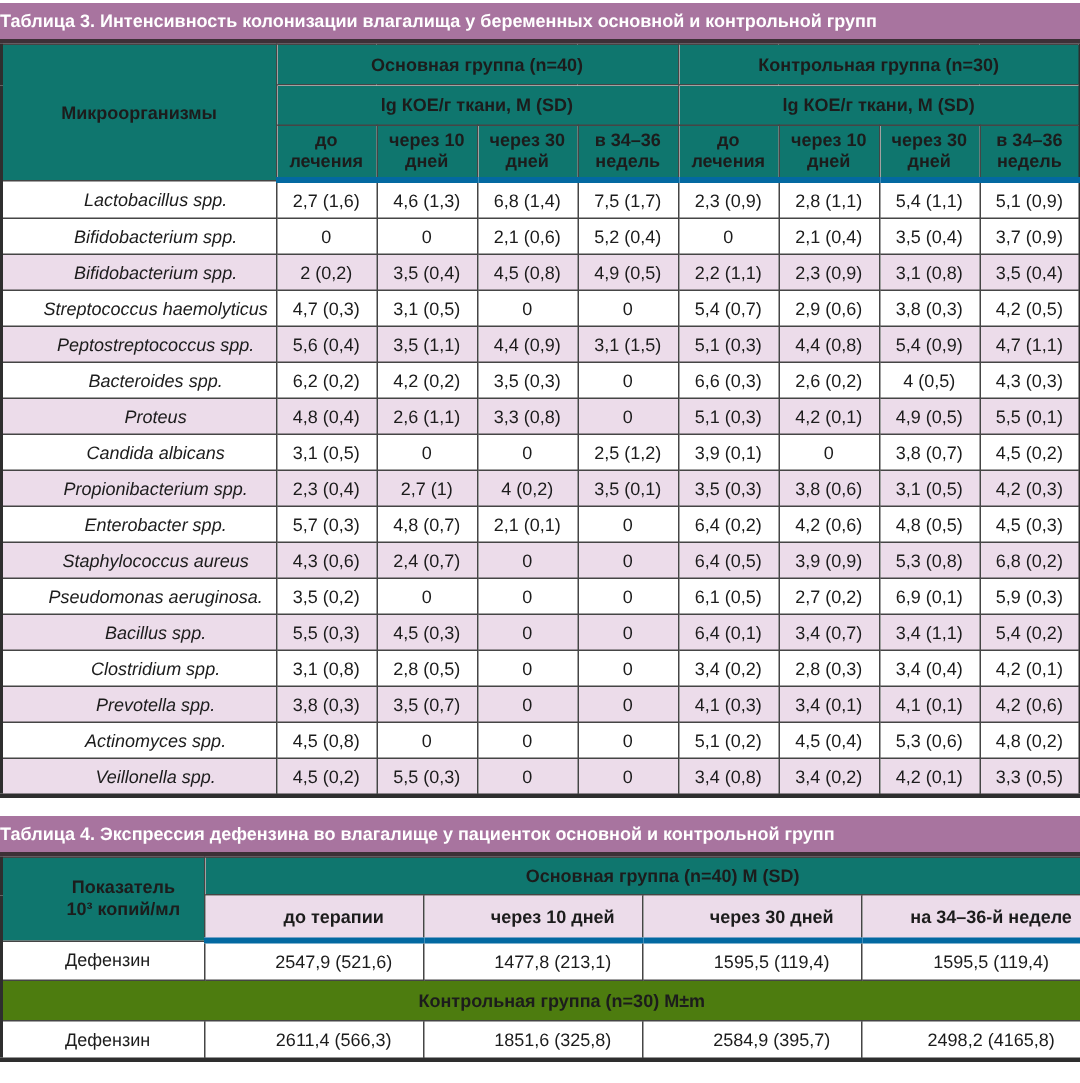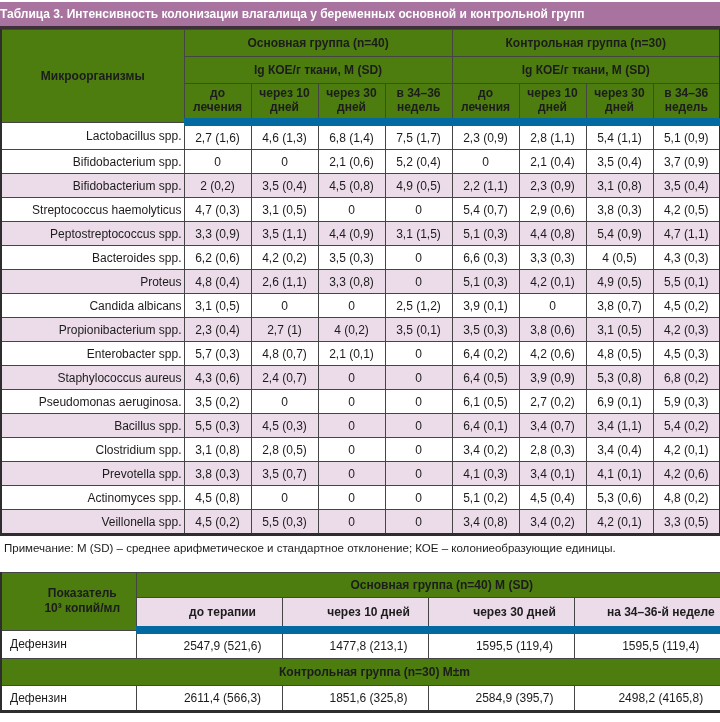--- a/index.html
+++ b/index.html
@@ -6,41 +6,41 @@
   body{width:720px;font-family:"Liberation Sans","DejaVu Sans",sans-serif;color:#1c1c1c;-webkit-font-smoothing:antialiased;}
   .page{width:720px;}
 
   .titlebar{
     background:#a8749f;color:#ffffff;font-weight:bold;font-size:12px;
     text-align:left;height:24px;line-height:24px;
     border-bottom:3px solid #3d3037;margin-top:2px;
   }
   table{width:720px;border-collapse:collapse;table-layout:fixed;font-size:12px;}
   td,th{border:1px solid #454545;padding:1px 2px;text-align:center;vertical-align:middle;overflow:hidden;}
-  th{font-weight:bold;background:#4d7c0f;}
+  th{font-weight:bold;background:#0f766e;}
   table{border-left:2px solid #2e2e2e;border-right:2px solid #2e2e2e;border-bottom:3px solid #2e2e2e;}
-  thead tr:last-child th{border-bottom:8px solid #0369a1;}
+  thead tr:last-child th{border-bottom:4px solid #0369a1;}
 
   
   .t3 thead tr.group-row th{height:24px;}
   .t3 thead tr.unit-row th{height:24px;}
   .t3 thead tr.subcol-row th{height:30px;line-height:1.15;padding:2px 6px;}
   .t3 tbody td{height:21px;}
-  .t3 td.org{text-align:right;padding-left:24px;}
+  .t3 td.org{font-style:italic;text-align:center;padding-left:24px;}
   .t3 th.org-h{font-style:normal;}
   tr.shaded td{background:#ecdcea;}
 
   .footnote{font-size:11.5px;padding:6px 4px 8px 4px;color:#1c1c1c;}
 
   
   .t4 th, .t4 td{height:22px;padding-left:29px;}
   .t4 th.indicator{line-height:1.25;}
   .t4 th.pinkhead{background:#ecdcea;height:26px;margin-top:10px;}
   .t4 td.band{background:#4d7c0f;font-weight:bold;height:24px;}
-  .t4 td.rowname{text-align:left;padding-left:8px;}
+  .t4 td.rowname{text-align:center;padding-left:8px;}
   .gap{height:10px;}
 </style>
 </head>
 <body>
 
 <div class="page">
 
   <section>
     <div class="titlebar">Таблица 3. Интенсивность колонизации влагалища у беременных основной и контрольной групп</div>
 
@@ -117,37 +117,37 @@
             <td>3,1 (0,5)</td>
             <td>0</td>
             <td>0</td>
             <td>5,4 (0,7)</td>
             <td>2,9 (0,6)</td>
             <td>3,8 (0,3)</td>
             <td>4,2 (0,5)</td>
           </tr>
           <tr class="shaded">
             <td class="org">Peptostreptococcus spp.</td>
-            <td>3,3 (0,9)</td>
+            <td>5,6 (0,4)</td>
             <td>3,5 (1,1)</td>
             <td>4,4 (0,9)</td>
             <td>3,1 (1,5)</td>
             <td>5,1 (0,3)</td>
             <td>4,4 (0,8)</td>
             <td>5,4 (0,9)</td>
             <td>4,7 (1,1)</td>
           </tr>
           <tr>
             <td class="org">Bacteroides spp.</td>
-            <td>6,2 (0,6)</td>
+            <td>6,2 (0,2)</td>
             <td>4,2 (0,2)</td>
             <td>3,5 (0,3)</td>
             <td>0</td>
             <td>6,6 (0,3)</td>
-            <td>3,3 (0,3)</td>
+            <td>2,6 (0,2)</td>
             <td>4 (0,5)</td>
             <td>4,3 (0,3)</td>
           </tr>
           <tr class="shaded">
             <td class="org">Proteus</td>
             <td>4,8 (0,4)</td>
             <td>2,6 (1,1)</td>
             <td>3,3 (0,8)</td>
             <td>0</td>
             <td>5,1 (0,3)</td>
@@ -261,26 +261,26 @@
             <td>0</td>
             <td>0</td>
             <td>3,4 (0,8)</td>
             <td>3,4 (0,2)</td>
             <td>4,2 (0,1)</td>
             <td>3,3 (0,5)</td>
           </tr>
         </tbody>
     </table>
 
-    <div class="footnote">Примечание: M (SD) – среднее арифметическое и стандартное отклонение; КОЕ – колониеобразующие единицы.</div>
   </section>
 
   <div class="gap"></div>
 
   <section>
+    <div class="titlebar">Таблица 4. Экспрессия дефензина во влагалище у пациенток основной и контрольной групп</div>
 
     <table class="t4">
       <colgroup>
         <col style="width:135px">
         <col style="width:146px">
           <col style="width:146px">
           <col style="width:146px">
           <col style="width:147px">
       </colgroup>
       <thead>

